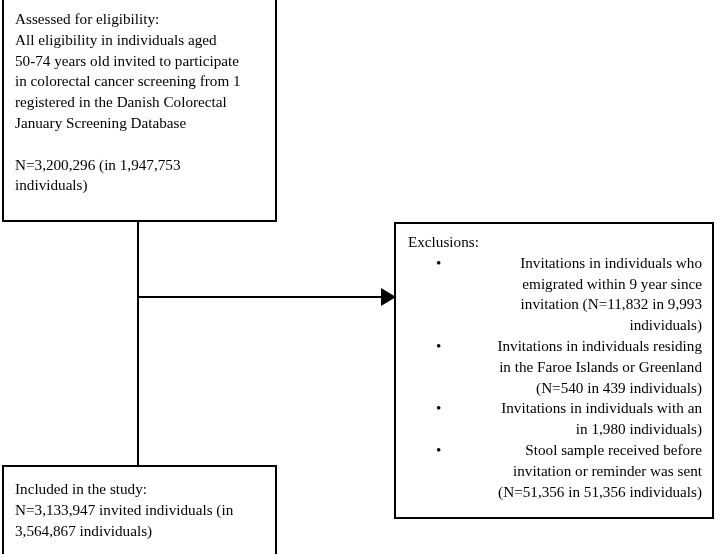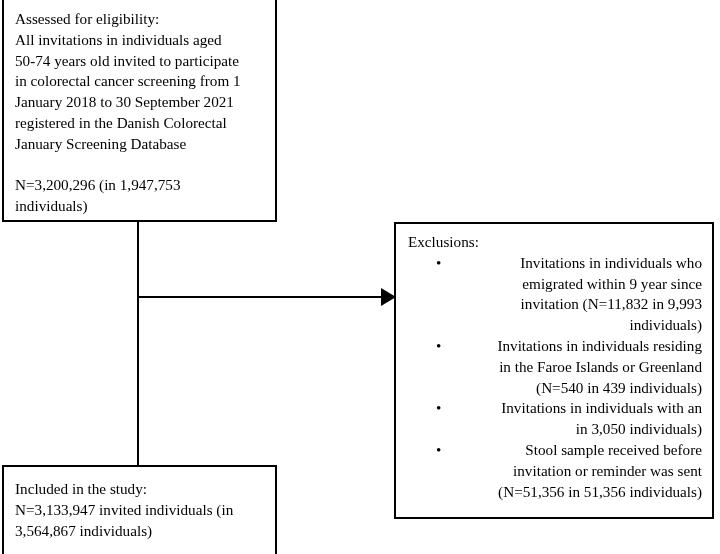--- a/index.html
+++ b/index.html
@@ -135,24 +135,23 @@
     border-left: 15px solid #000000;
   }
 </style>
 </head>
 <body>
 
 <div id="flowchart">
 
   <div class="node-box" id="box-assessed">
     <span class="node-title">Assessed for eligibility:</span>
-    <span class="node-line">All invitations in individuals aged</span>
+    <span class="node-line">All eligibility in individuals aged</span>
     <span class="node-line">50-74 years old invited to participate</span>
     <span class="node-line">in colorectal cancer screening from 1</span>
-    <span class="node-line">January 2018 to 30 September 2021</span>
     <span class="node-line">registered in the Danish Colorectal</span>
     <span class="node-line">January Screening Database</span>
     <span class="spacer-line"></span>
     <span class="node-line">N=3,200,296 (in 1,947,753</span>
     <span class="node-line">individuals)</span>
   </div>
 
   <div class="conn-v" id="conn-trunk"></div>
   <div class="conn-h" id="conn-branch"></div>
   <div id="arrow-head"></div>
@@ -172,21 +171,21 @@
       <li class="excl-item">
         <span class="excl-bullet">•</span>
         <span class="excl-text">Invitations in individuals residing</span>
         <span class="excl-text">in the Faroe Islands or Greenland</span>
         <span class="excl-text">(N=540 in 439 individuals)</span>
       </li>
 
       <li class="excl-item">
         <span class="excl-bullet">•</span>
         <span class="excl-text">Invitations in individuals with an</span>
-        <span class="excl-text">in 3,050 individuals)</span>
+        <span class="excl-text">in 1,980 individuals)</span>
       </li>
 
       <li class="excl-item">
         <span class="excl-bullet">•</span>
         <span class="excl-text">Stool sample received before</span>
         <span class="excl-text">invitation or reminder was sent</span>
         <span class="excl-text">(N=51,356 in 51,356 individuals)</span>
       </li>
 
     </ul>

